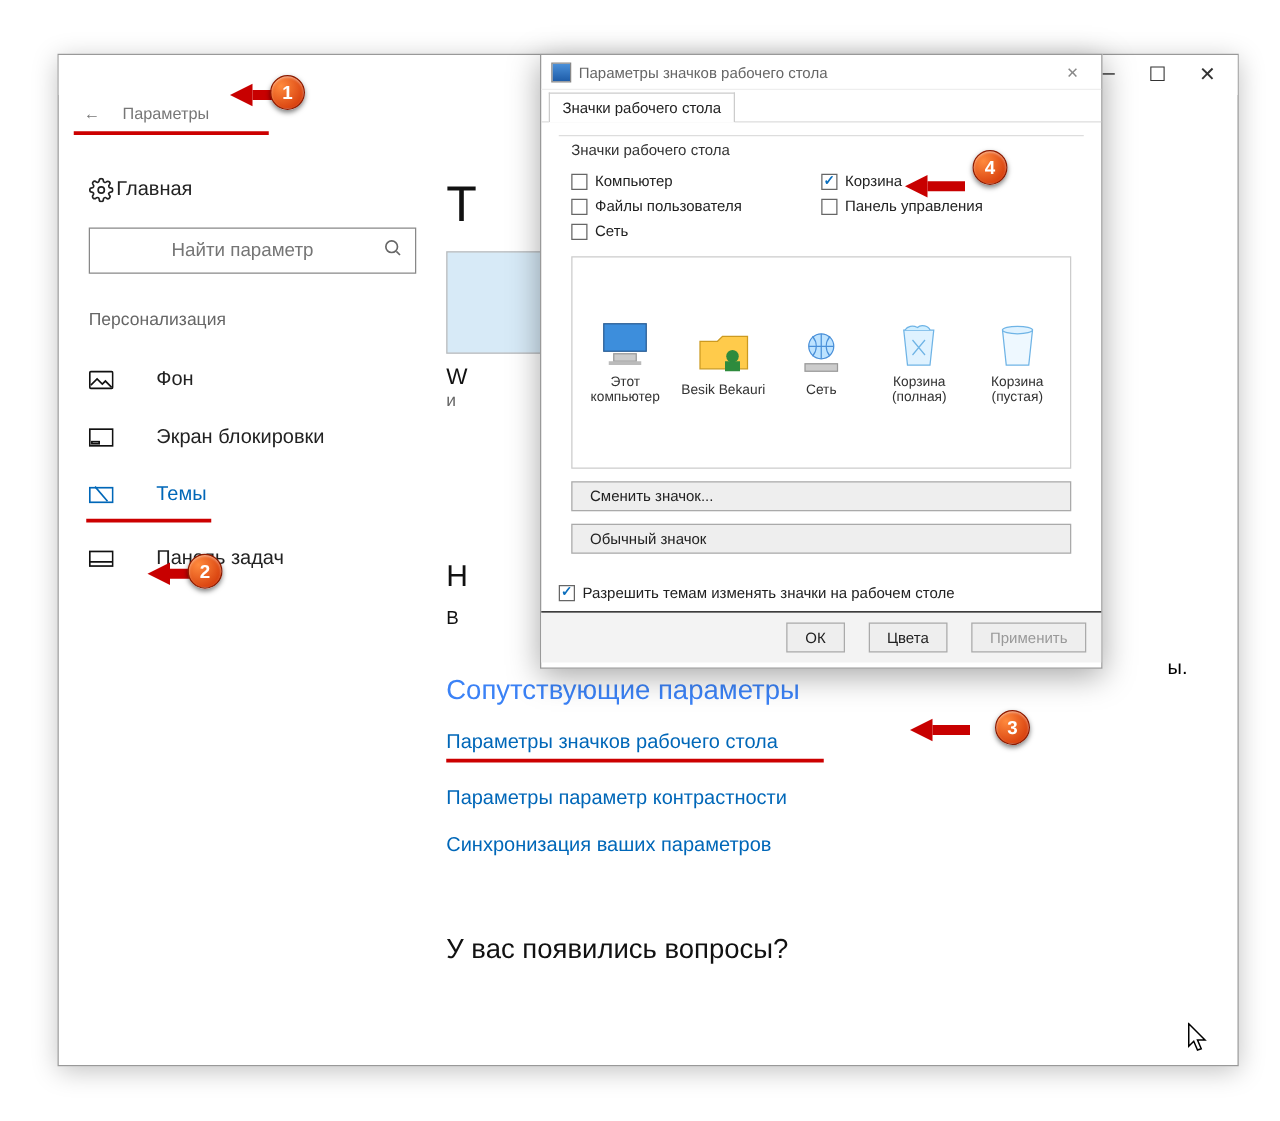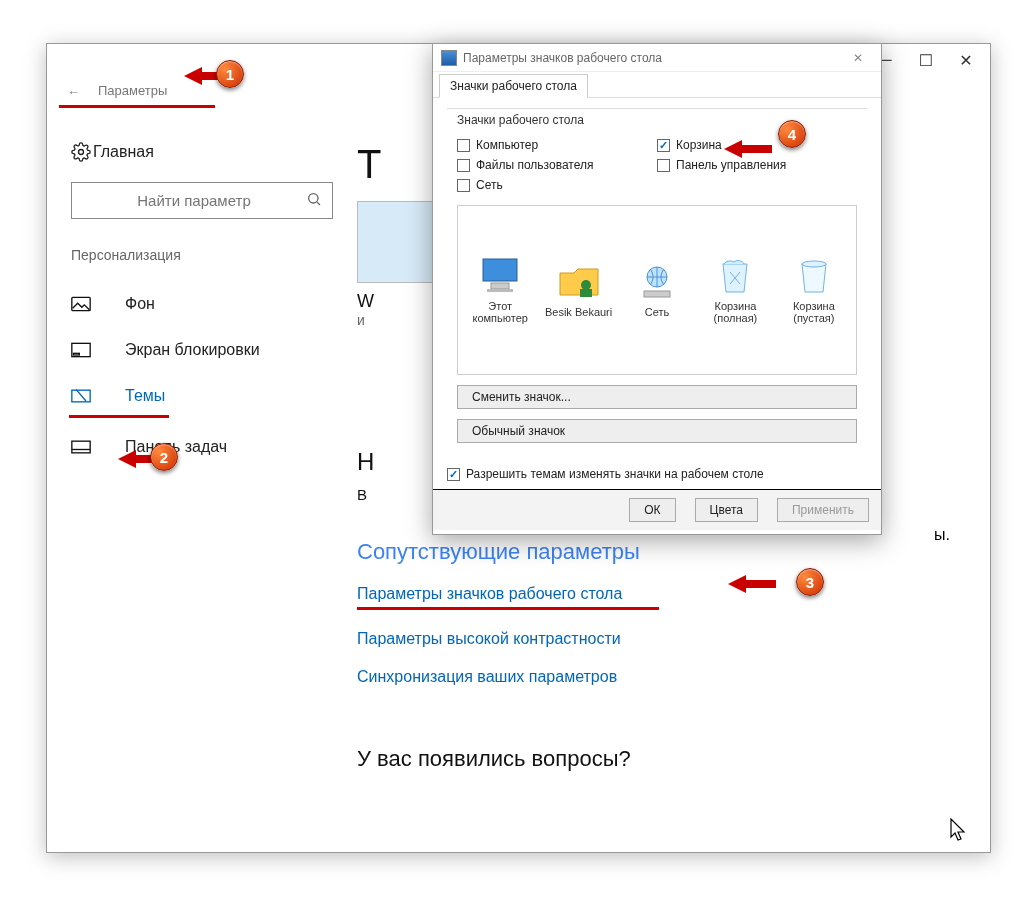--- a/index.html
+++ b/index.html
@@ -150,21 +150,21 @@
         <div style="font-size:14px;color:#666;">и</div>
 
         <div class="h2 first" style="margin-top:120px;">Н</div>
         <div class="under-head">В</div>
 
         <div style="position:absolute; right:40px; top:418px; font-size:16px;">ы.</div>
 
         <div class="related-title">Сопутствующие параметры</div>
         <div><span class="link">Параметры значков рабочего стола</span></div>
         <div class="link-underline"></div>
-        <div><span class="link">Параметры высокой контрастности</span></div>
+        <div><span class="link">Параметры параметр контрастности</span></div>
         <div><span class="link">Синхронизация ваших параметров</span></div>
 
         <div class="questions-title">У вас появились вопросы?</div>
       </div>
     </div>
   </div>
 
   <div class="dialog">
     <div class="dialog-title">
       <span class="dicon"></span>

